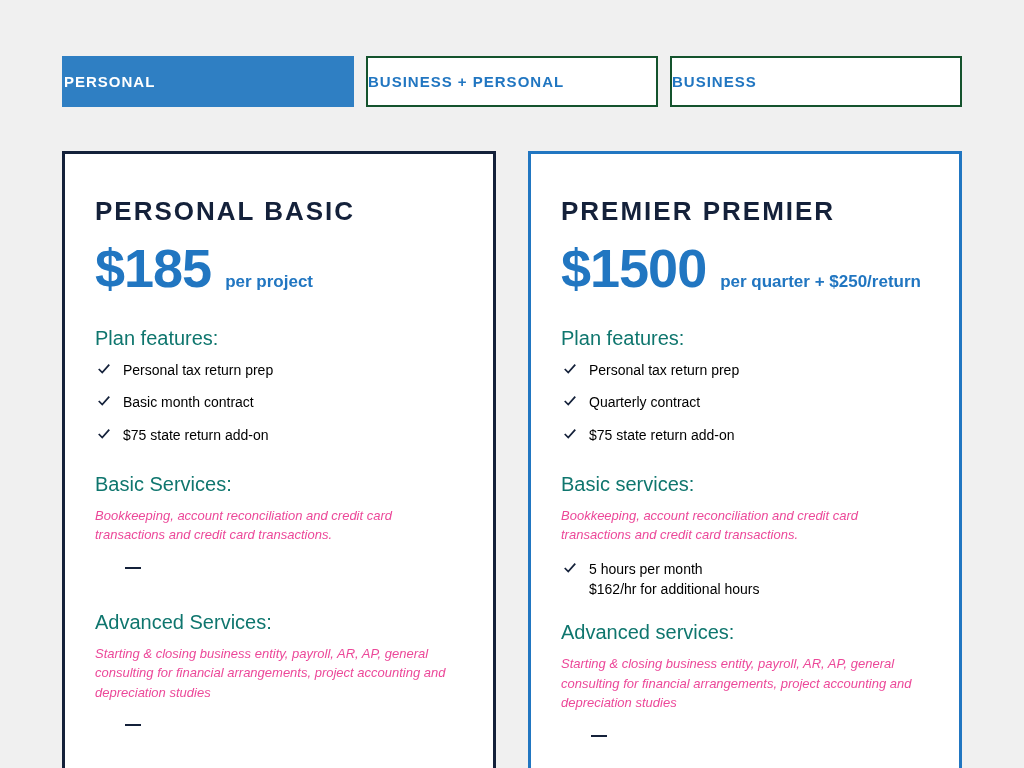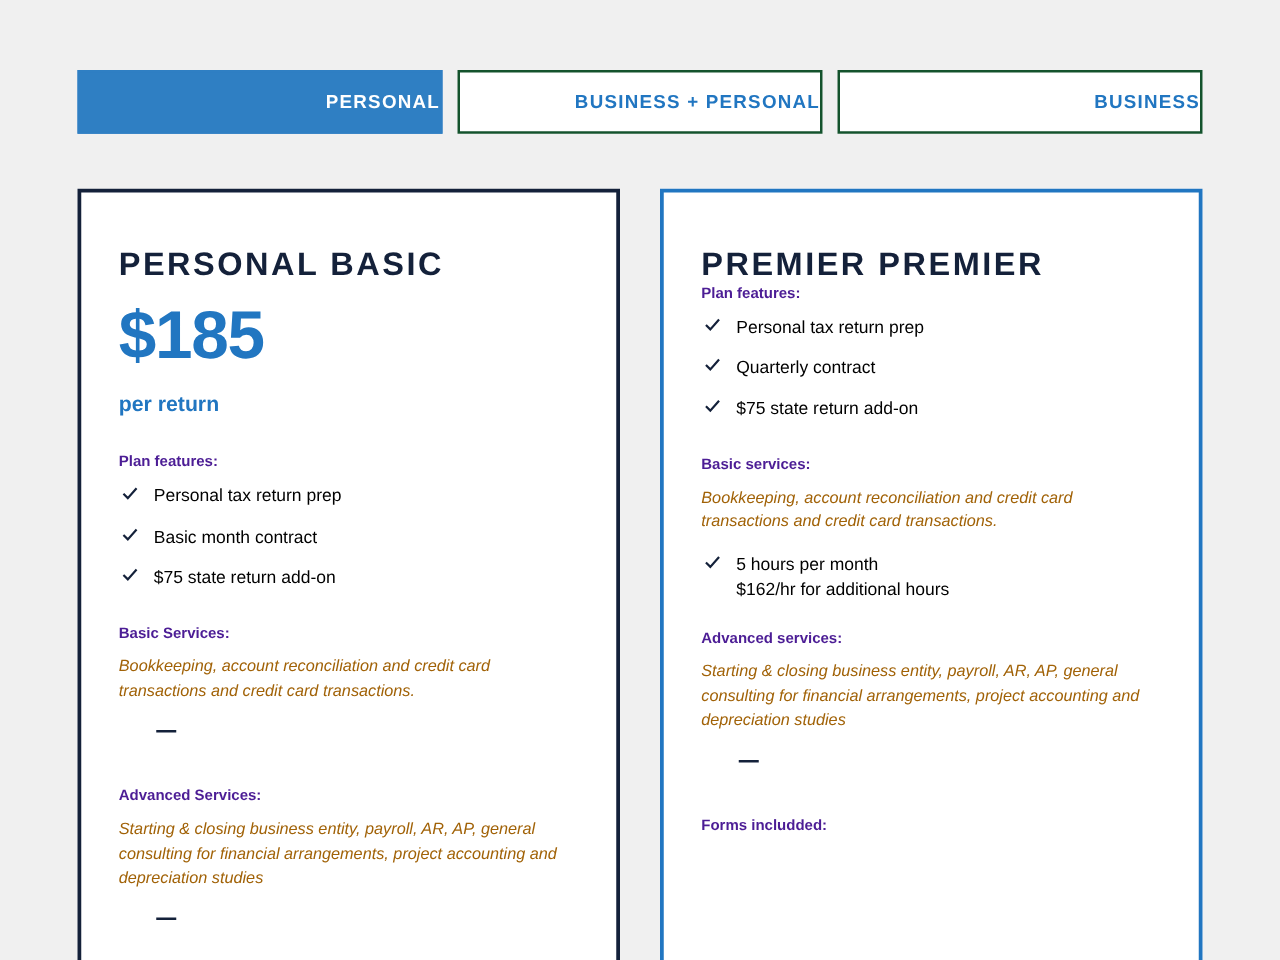--- a/index.html
+++ b/index.html
@@ -14,21 +14,21 @@
     padding: 0 62px;
     background: #f0f0f0;
   }
   .tabs {
     display: flex;
     gap: 12px;
     padding: 56px 0 0 0;
   }
   .tab {
     flex: 1;
-    text-align: right;
+    text-align: left;
     padding: 15px 0;
     border: 2px solid #14532d;
     color: #2176c1;
     font-weight: 700;
     letter-spacing: 1px;
     font-size: 15px;
     background: #fff;
     cursor: pointer;
   }
   .tab.active {
@@ -59,43 +59,42 @@
     font-size: 26px;
     letter-spacing: 2px;
     color: #14213a;
   }
   .price-row {
     display: flex;
     align-items: baseline;
     gap: 14px;
     margin-top: 10px;
     margin-bottom: 28px;
-    flex-direction: column;
   }
   .price {
     color: #2176c1;
     font-weight: 700;
     font-size: 54px;
     letter-spacing: -1px;
   }
   .price-sub {
     color: #2176c1;
     font-weight: 700;
     font-size: 17px;
     line-height: 1.25;
   }
   .section-h {
-    font-weight: 700;
-    color: #4c1d95;
-    font-size: 12px;
+    font-weight: 400;
+    color: #0f766e;
+    font-size: 20px;
     margin-bottom: 10px;
   }
   .section-desc {
     font-style: italic;
-    color: #a16207;
+    color: #ec4899;
     font-size: 13px;
     line-height: 1.5;
     margin-bottom: 14px;
   }
   ul.feat {
     list-style: none;
     padding: 0 0 0 28px;
     margin: 0 0 28px 0;
   }
   ul.feat li {
@@ -134,21 +133,21 @@
     <div class="tab">BUSINESS + PERSONAL</div>
     <div class="tab">BUSINESS</div>
   </div>
 
   <div class="plans">
 
     <div class="plan">
       <div class="plan-title">PERSONAL BASIC</div>
       <div class="price-row">
         <span class="price">$185</span>
-        <span class="price-sub">per return</span>
+        <span class="price-sub">per project</span>
       </div>
 
       <div class="block">
         <div class="section-h">Plan features:</div>
         <ul class="feat">
           <li><span class="check">
                 <svg viewBox="0 0 16 16" width="14" height="14">
                   <path d="M2 8 L6 12 L14 3" stroke="#14213a" stroke-width="2" fill="none"></path>
                 </svg>
               </span><span>Personal tax return prep</span></li>
@@ -178,20 +177,24 @@
       </div>
 
       <div class="block">
         <div class="section-h">Forms included:</div>
 
       </div>
     </div>
 
     <div class="plan highlight">
       <div class="plan-title">PREMIER PREMIER</div>
+      <div class="price-row">
+        <span class="price">$1500</span>
+        <span class="price-sub">per quarter + $250/return</span>
+      </div>
 
       <div class="block">
         <div class="section-h">Plan features:</div>
         <ul class="feat">
           <li><span class="check">
                 <svg viewBox="0 0 16 16" width="14" height="14">
                   <path d="M2 8 L6 12 L14 3" stroke="#14213a" stroke-width="2" fill="none"></path>
                 </svg>
               </span><span>Personal tax return prep</span></li>
           <li><span class="check">

